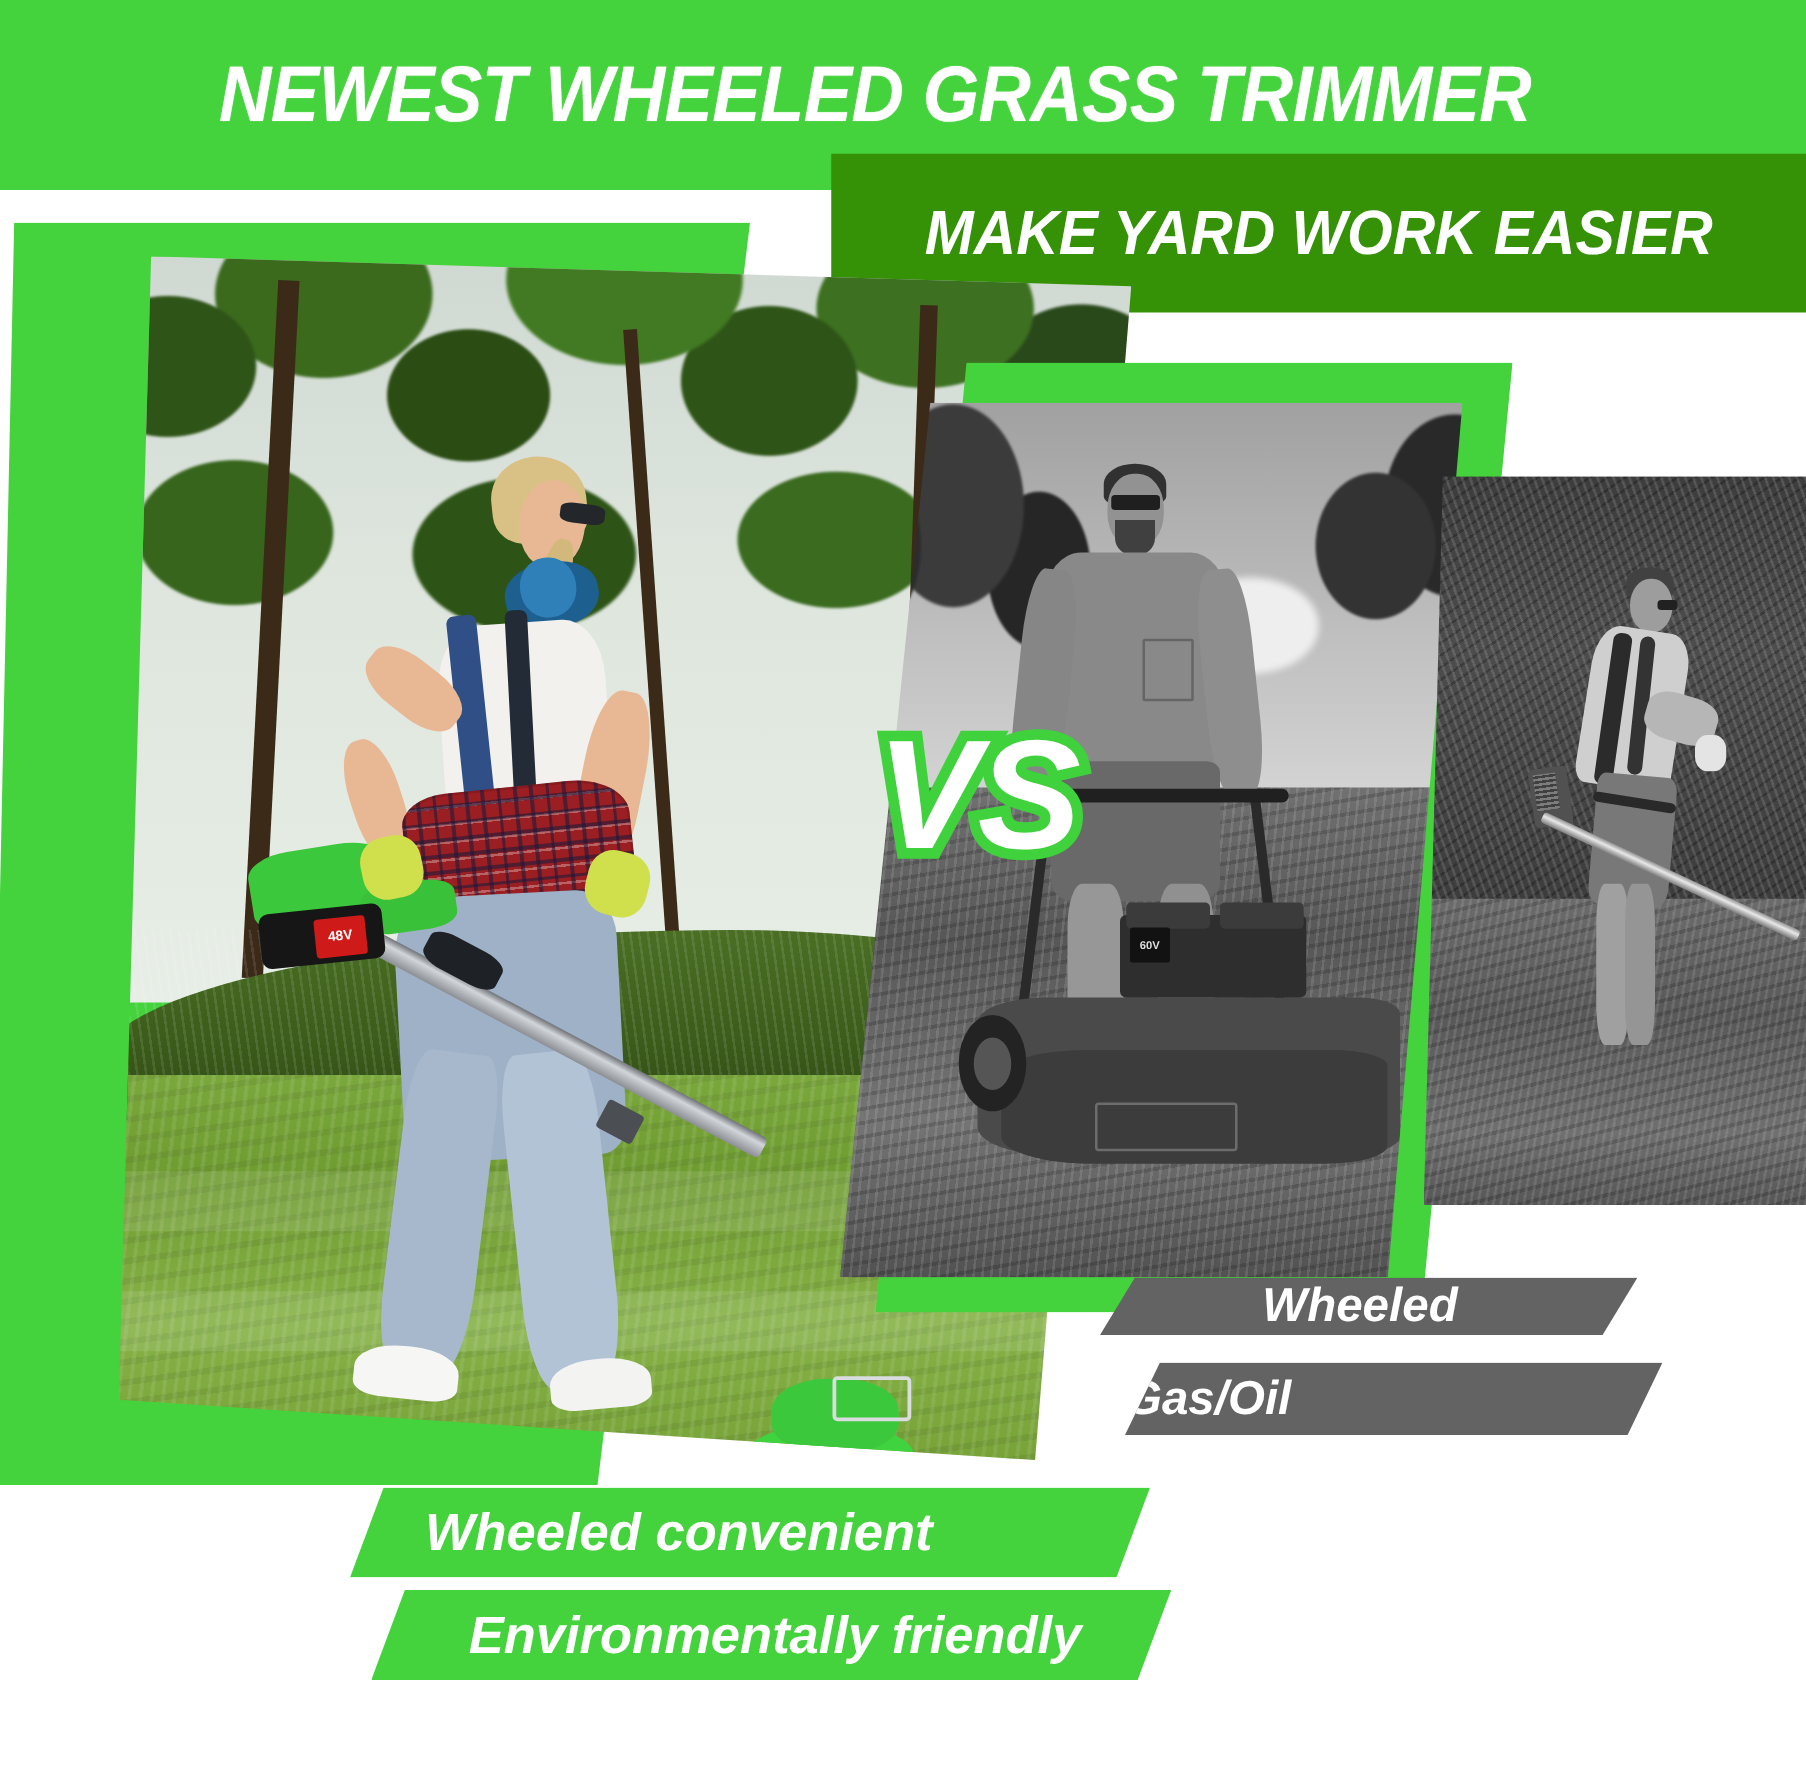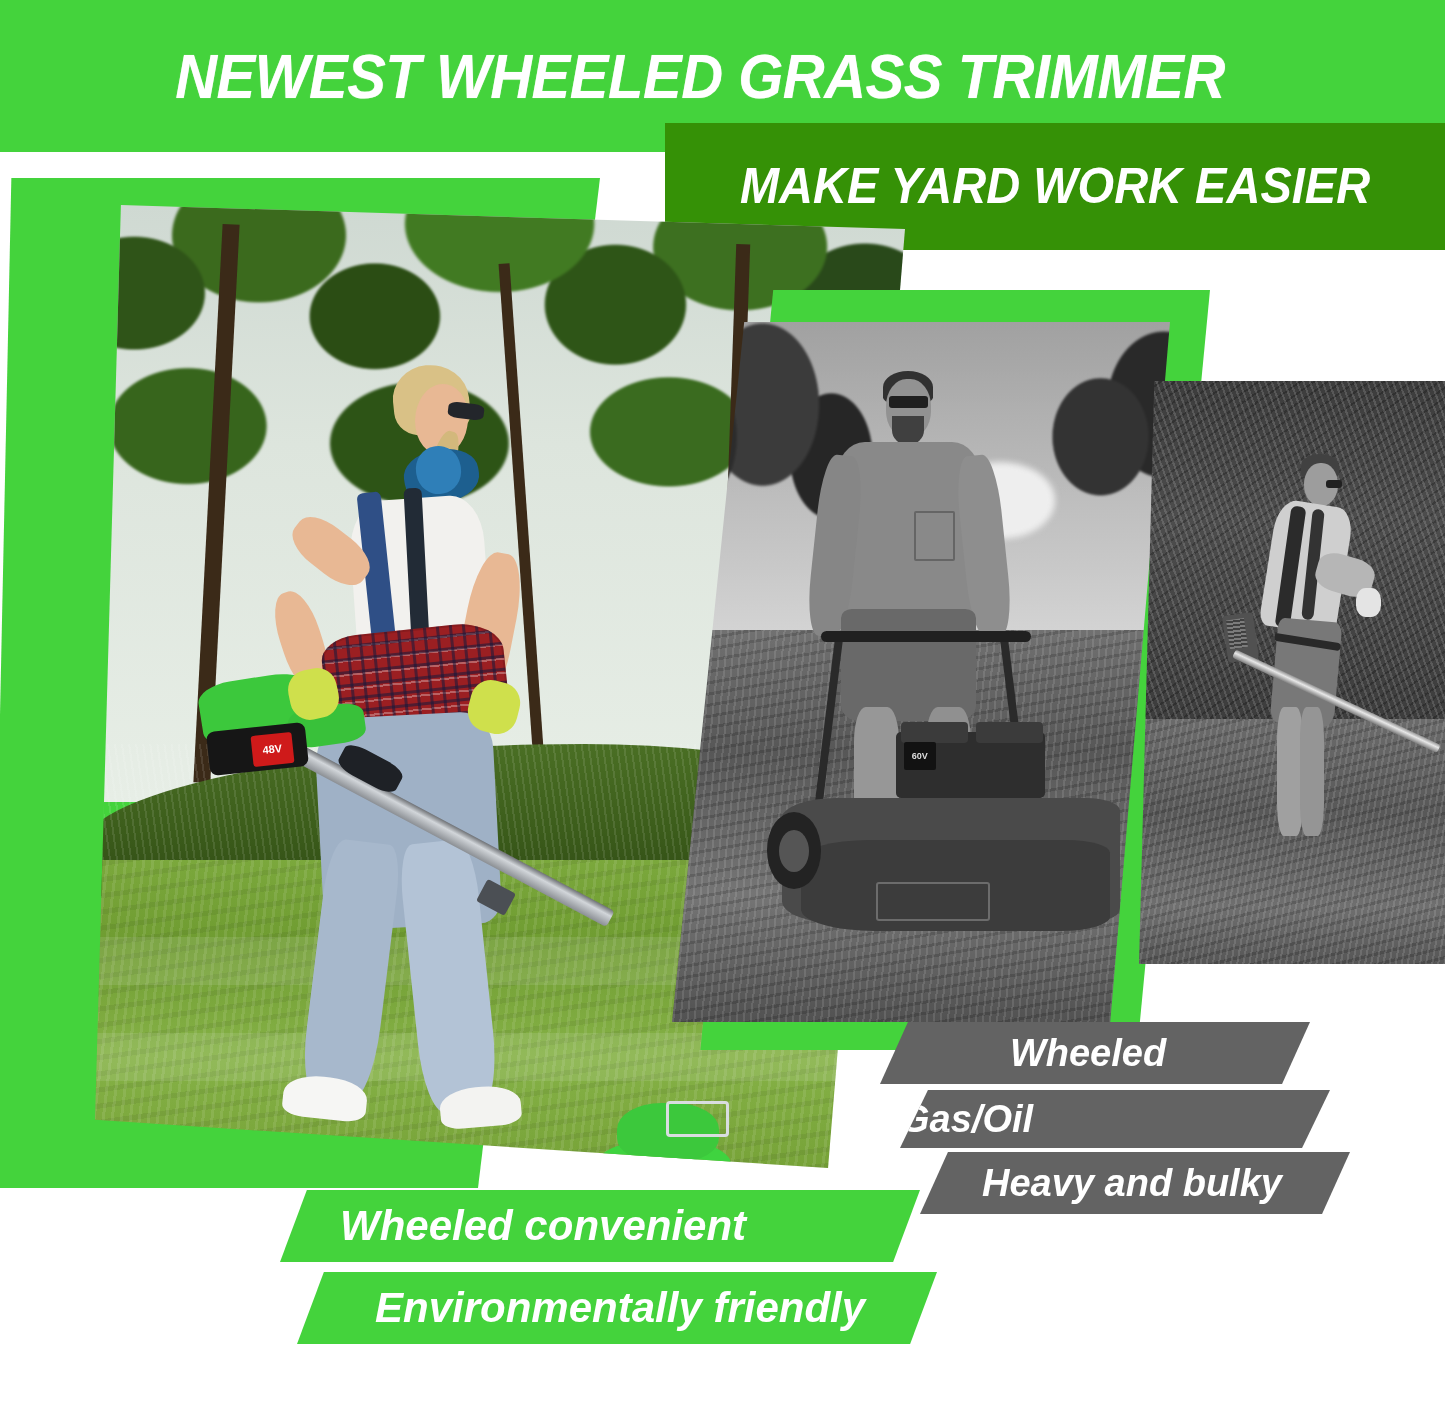--- a/index.html
+++ b/index.html
@@ -214,21 +214,21 @@
   .bar-green{background:#44d33c;clip-path:polygon(4.2% 0%,100% 0%,95.8% 100%,0% 100%);}
   .bar-gray{background:#636363;clip-path:polygon(6.5% 0%,100% 0%,93.5% 100%,0% 100%);}
 
   .g1{left:280px;top:1190px;width:640px;}
   .g1 .lbl{padding-left:60px;}
   .g2{left:297px;top:1272px;width:640px;}
   .g2 .lbl{padding-left:78px;}
   .g3{left:314px;top:1354px;width:640px;height:67px;}
   .g3 .lbl{padding-left:96px;}
 
-  .r1{left:880px;top:1022px;width:430px;height:62px;}
+  .r1{left:880px;top:1022px;width:430px;height:46px;}
   .r1 .lbl{width:100%;text-align:center;padding-right:14px;}
   .r2{left:900px;top:1090px;width:430px;height:58px;}
   .r2 .lbl{width:100%;padding-right:10px;}
   .r3{left:920px;top:1152px;width:430px;height:62px;}
   .r3 .lbl{width:100%;text-align:center;padding-right:6px;}
   .bar-gray .lbl{font-size:38px;}
 
   .lbl{display:block;}
 </style>
 </head>
@@ -339,31 +339,29 @@
       <div class="r-legR"></div>
       <div class="r-motor"></div>
       <div class="r-motor2"></div>
       <div class="r-shaft"></div>
       <div class="r-hbar"></div>
       <div class="r-arm"></div>
       <div class="r-glove"></div>
     </div>
   </div>
 
+  <div class="vs">VS</div>
 
   <div class="bar bar-green g2">
     <span class="lbl">Environmentally friendly</span>
   </div>
   <div class="bar bar-green g1">
     <span class="lbl">Wheeled convenient</span>
   </div>
 
   <div class="bar bar-gray r1">
     <span class="lbl">Wheeled</span>
   </div>
   <div class="bar bar-gray r2">
     <span class="lbl">Gas/Oil</span>
   </div>
-  <div class="bar bar-gray r3">
-    <span class="lbl">Heavy and bulky</span>
-  </div>
 
 </div>
 
 </body></html>

